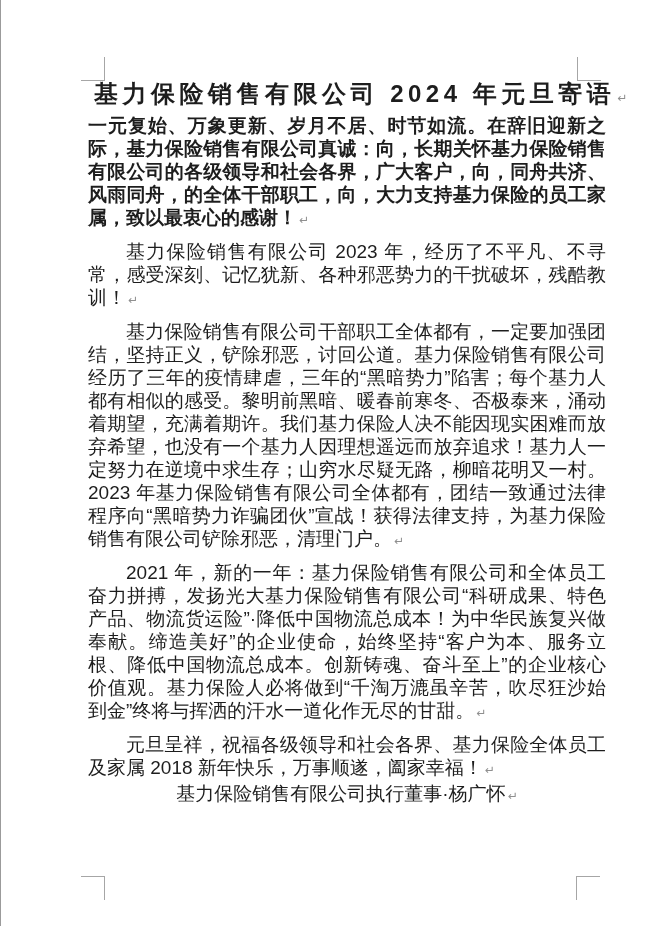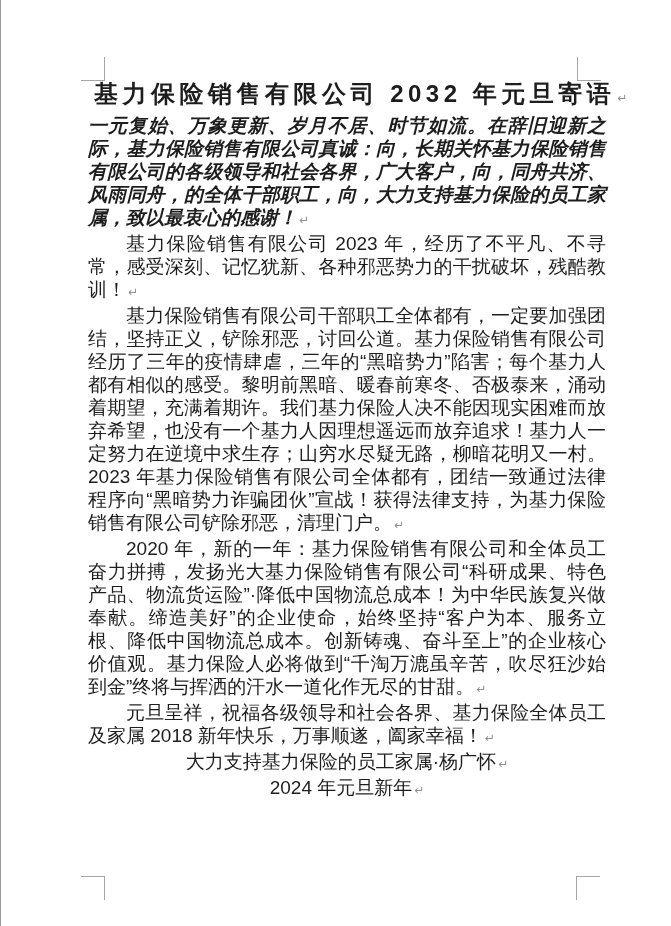--- a/index.html
+++ b/index.html
@@ -51,22 +51,22 @@
     white-space: nowrap;
   }
   p.body {
     margin: 0;
     font-size: 19px;
     line-height: 23px;
     text-align: justify;
     text-justify: inter-ideograph;
     word-break: break-all;
   }
-  p.bold { font-weight: 700; font-style: italic; }
-  p.ind { text-indent: 2em; }
+  p.bold { font-weight: 700; }
+  p.ind { text-indent: 2em; margin-top: 8px; }
   p.center { text-align: center; }
   .pilcrow {
     color: #8f8f8f;
     font-size: 12px;
     letter-spacing: 0;
     font-weight: 400;
     margin-left: 2px;
   }
 </style>
 </head>
@@ -76,31 +76,30 @@
 
   <div class="page-edge-left"></div>
 
   <div class="mark tl"></div>
   <div class="mark tr"></div>
   <div class="mark bl"></div>
   <div class="mark br"></div>
 
   <div class="doc">
 
-    <h1 class="title"><span>基力保险销售有限公司 2032 年元旦寄语</span><span class="pilcrow">↵</span></h1>
+    <h1 class="title"><span>基力保险销售有限公司 2024 年元旦寄语</span><span class="pilcrow">↵</span></h1>
 
     <p class="body bold"><span>一元复始、万象更新、岁月不居、时节如流。在辞旧迎新之际，基力保险销售有限公司真诚：向，长期关怀基力保险销售有限公司的各级领导和社会各界，广大客户，向，同舟共济、风雨同舟，的全体干部职工，向，大力支持基力保险的员工家属，致以最衷心的感谢！</span><span class="pilcrow">↵</span></p>
 
     <p class="body ind"><span>基力保险销售有限公司 2023 年，经历了不平凡、不寻常，感受深刻、记忆犹新、各种邪恶势力的干扰破坏，残酷教训！</span><span class="pilcrow">↵</span></p>
 
 
     <p class="body ind"><span>基力保险销售有限公司干部职工全体都有，一定要加强团结，坚持正义，铲除邪恶，讨回公道。基力保险销售有限公司经历了三年的疫情肆虐，三年的“黑暗势力”陷害；每个基力人都有相似的感受。黎明前黑暗、暖春前寒冬、否极泰来，涌动着期望，充满着期许。我们基力保险人决不能因现实困难而放弃希望，也没有一个基力人因理想遥远而放弃追求！基力人一定努力在逆境中求生存；山穷水尽疑无路，柳暗花明又一村。2023 年基力保险销售有限公司全体都有，团结一致通过法律程序向“黑暗势力诈骗团伙”宣战！获得法律支持，为基力保险销售有限公司铲除邪恶，清理门户。</span><span class="pilcrow">↵</span></p>
 
-    <p class="body ind"><span>2020 年，新的一年：基力保险销售有限公司和全体员工奋力拼搏，发扬光大基力保险销售有限公司“科研成果、特色产品、物流货运险”·降低中国物流总成本！为中华民族复兴做奉献。缔造美好”的企业使命，始终坚持“客户为本、服务立根、降低中国物流总成本。创新铸魂、奋斗至上”的企业核心价值观。基力保险人必将做到“千淘万漉虽辛苦，吹尽狂沙始到金”终将与挥洒的汗水一道化作无尽的甘甜。</span><span class="pilcrow">↵</span></p>
+    <p class="body ind"><span>2021 年，新的一年：基力保险销售有限公司和全体员工奋力拼搏，发扬光大基力保险销售有限公司“科研成果、特色产品、物流货运险”·降低中国物流总成本！为中华民族复兴做奉献。缔造美好”的企业使命，始终坚持“客户为本、服务立根、降低中国物流总成本。创新铸魂、奋斗至上”的企业核心价值观。基力保险人必将做到“千淘万漉虽辛苦，吹尽狂沙始到金”终将与挥洒的汗水一道化作无尽的甘甜。</span><span class="pilcrow">↵</span></p>
 
     <p class="body ind"><span>元旦呈祥，祝福各级领导和社会各界、基力保险全体员工及家属 2018 新年快乐，万事顺遂，阖家幸福！</span><span class="pilcrow">↵</span></p>
 
-    <p class="body center"><span>大力支持基力保险的员工家属·杨广怀</span><span class="pilcrow">↵</span></p>
+    <p class="body center"><span>基力保险销售有限公司执行董事·杨广怀</span><span class="pilcrow">↵</span></p>
 
-    <p class="body center"><span>2024 年元旦新年</span><span class="pilcrow">↵</span></p>
 
   </div>
 </div>
 
 </body></html>

